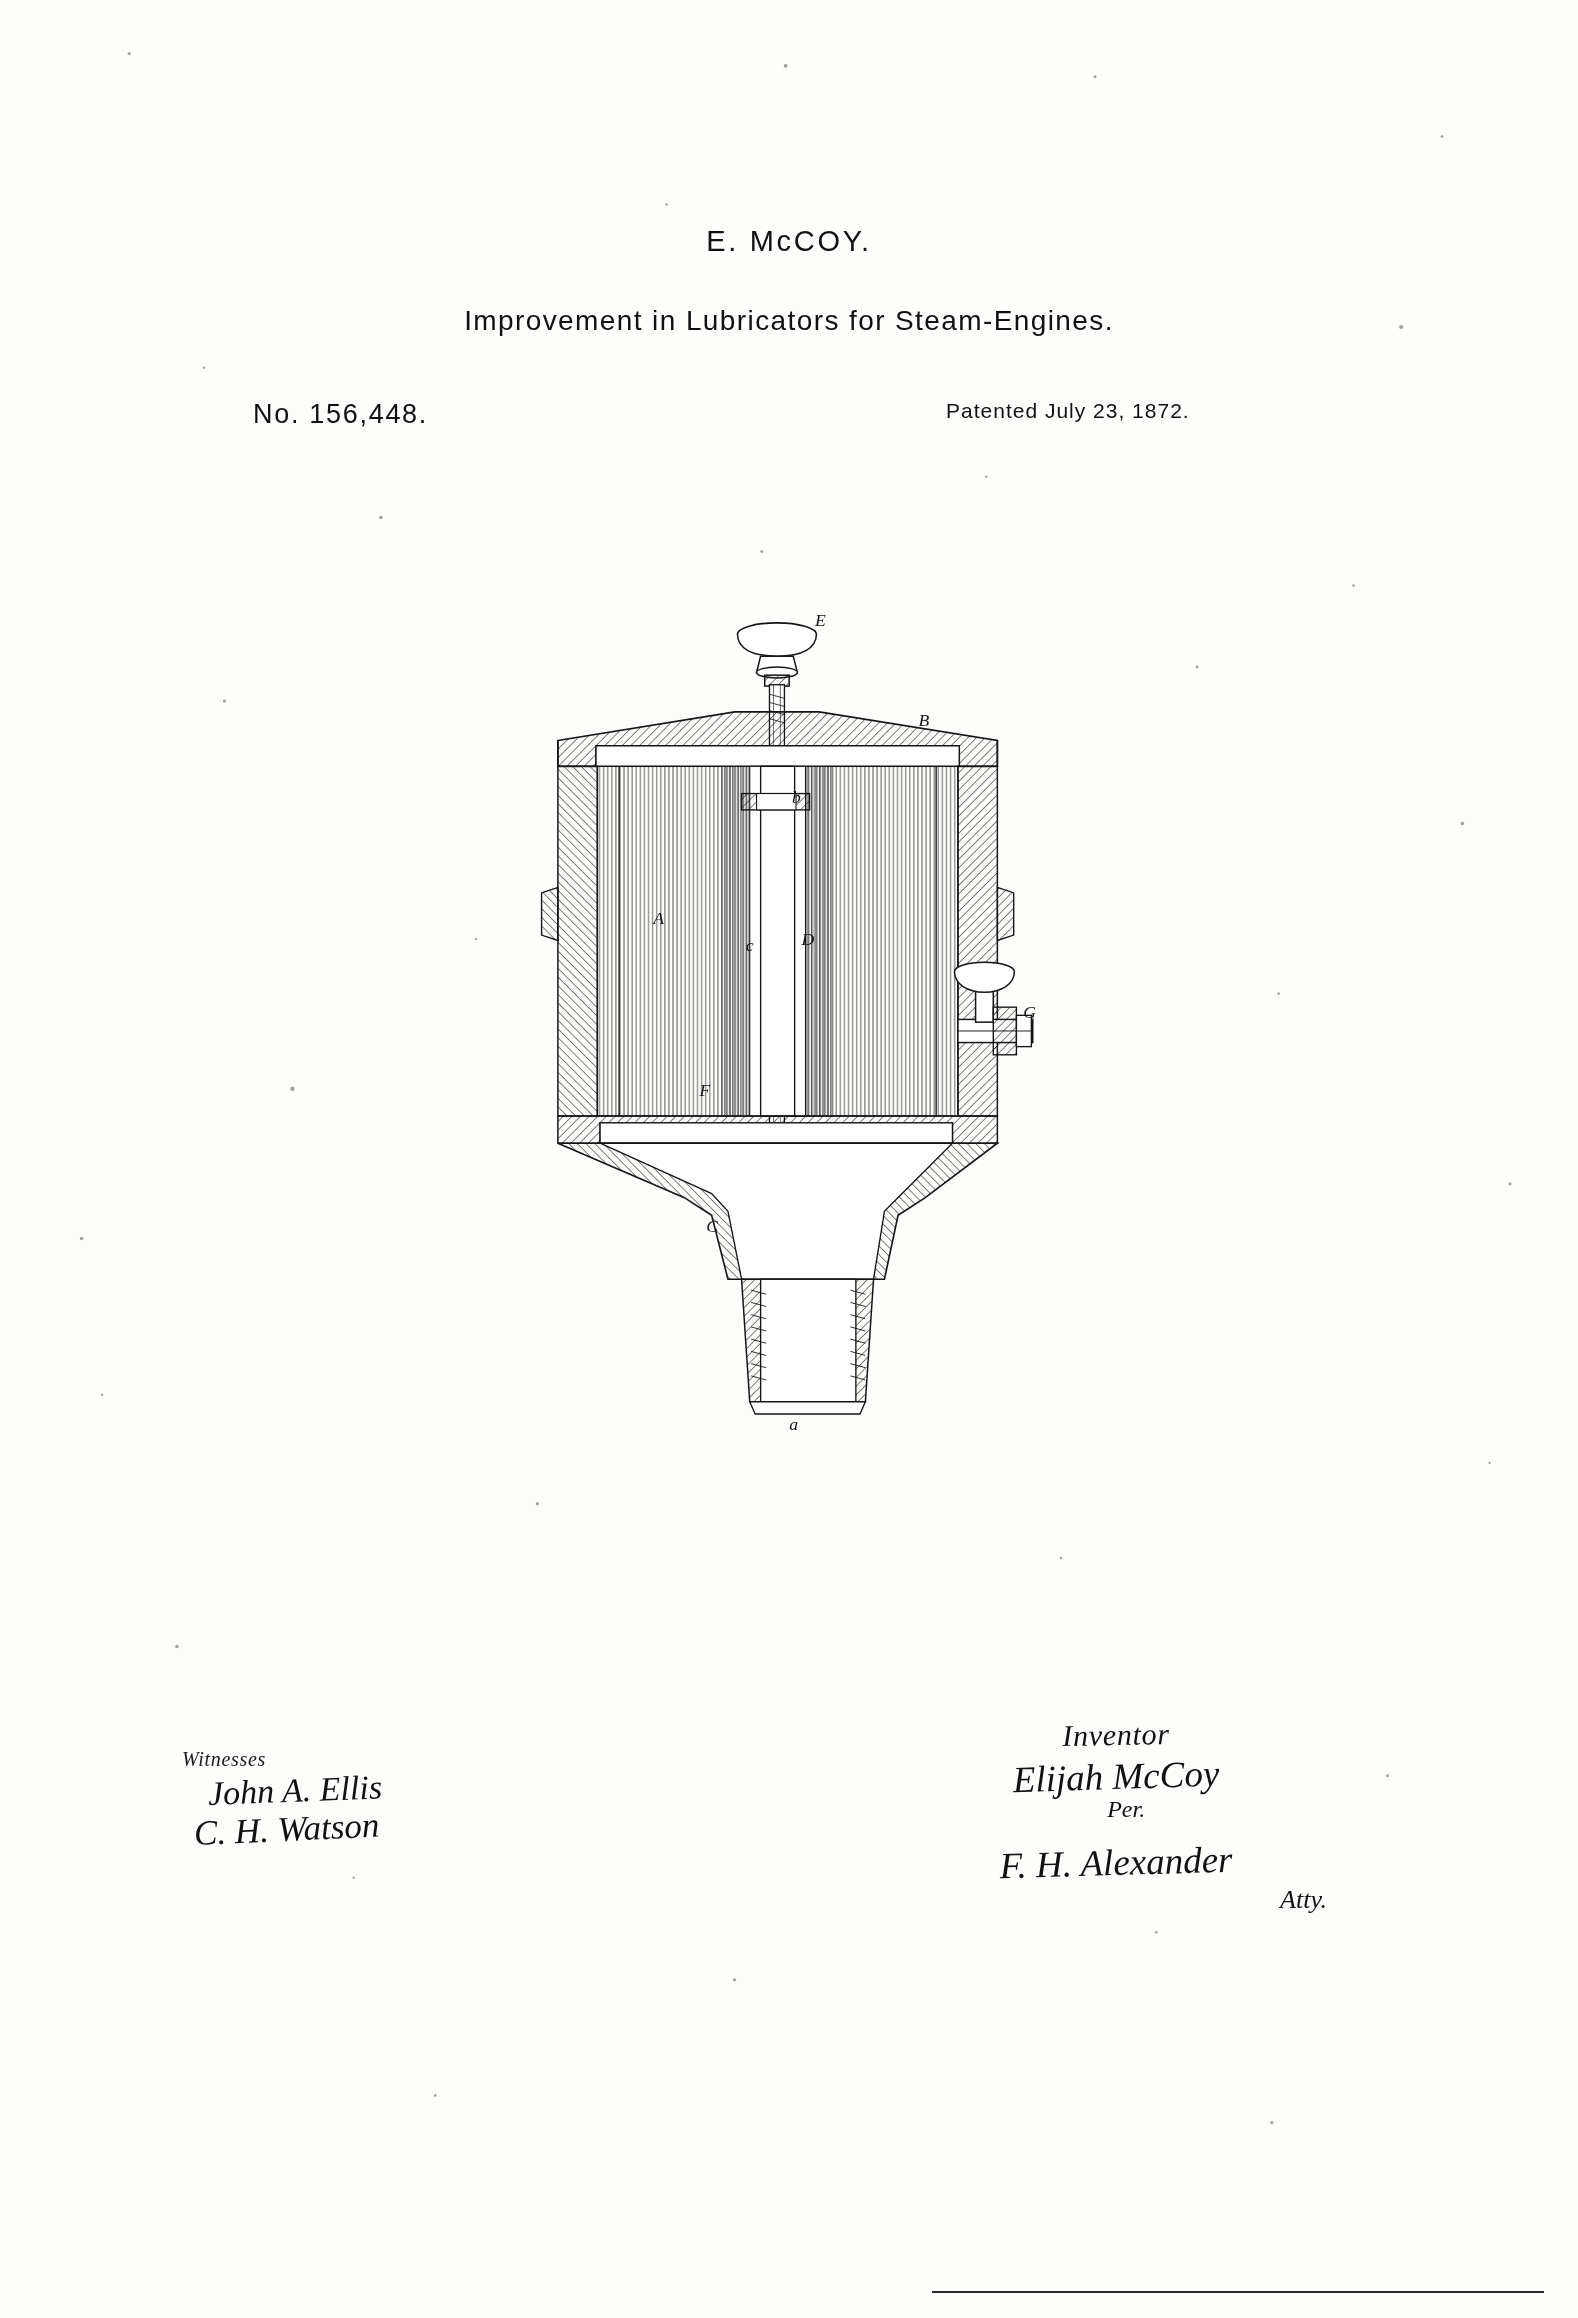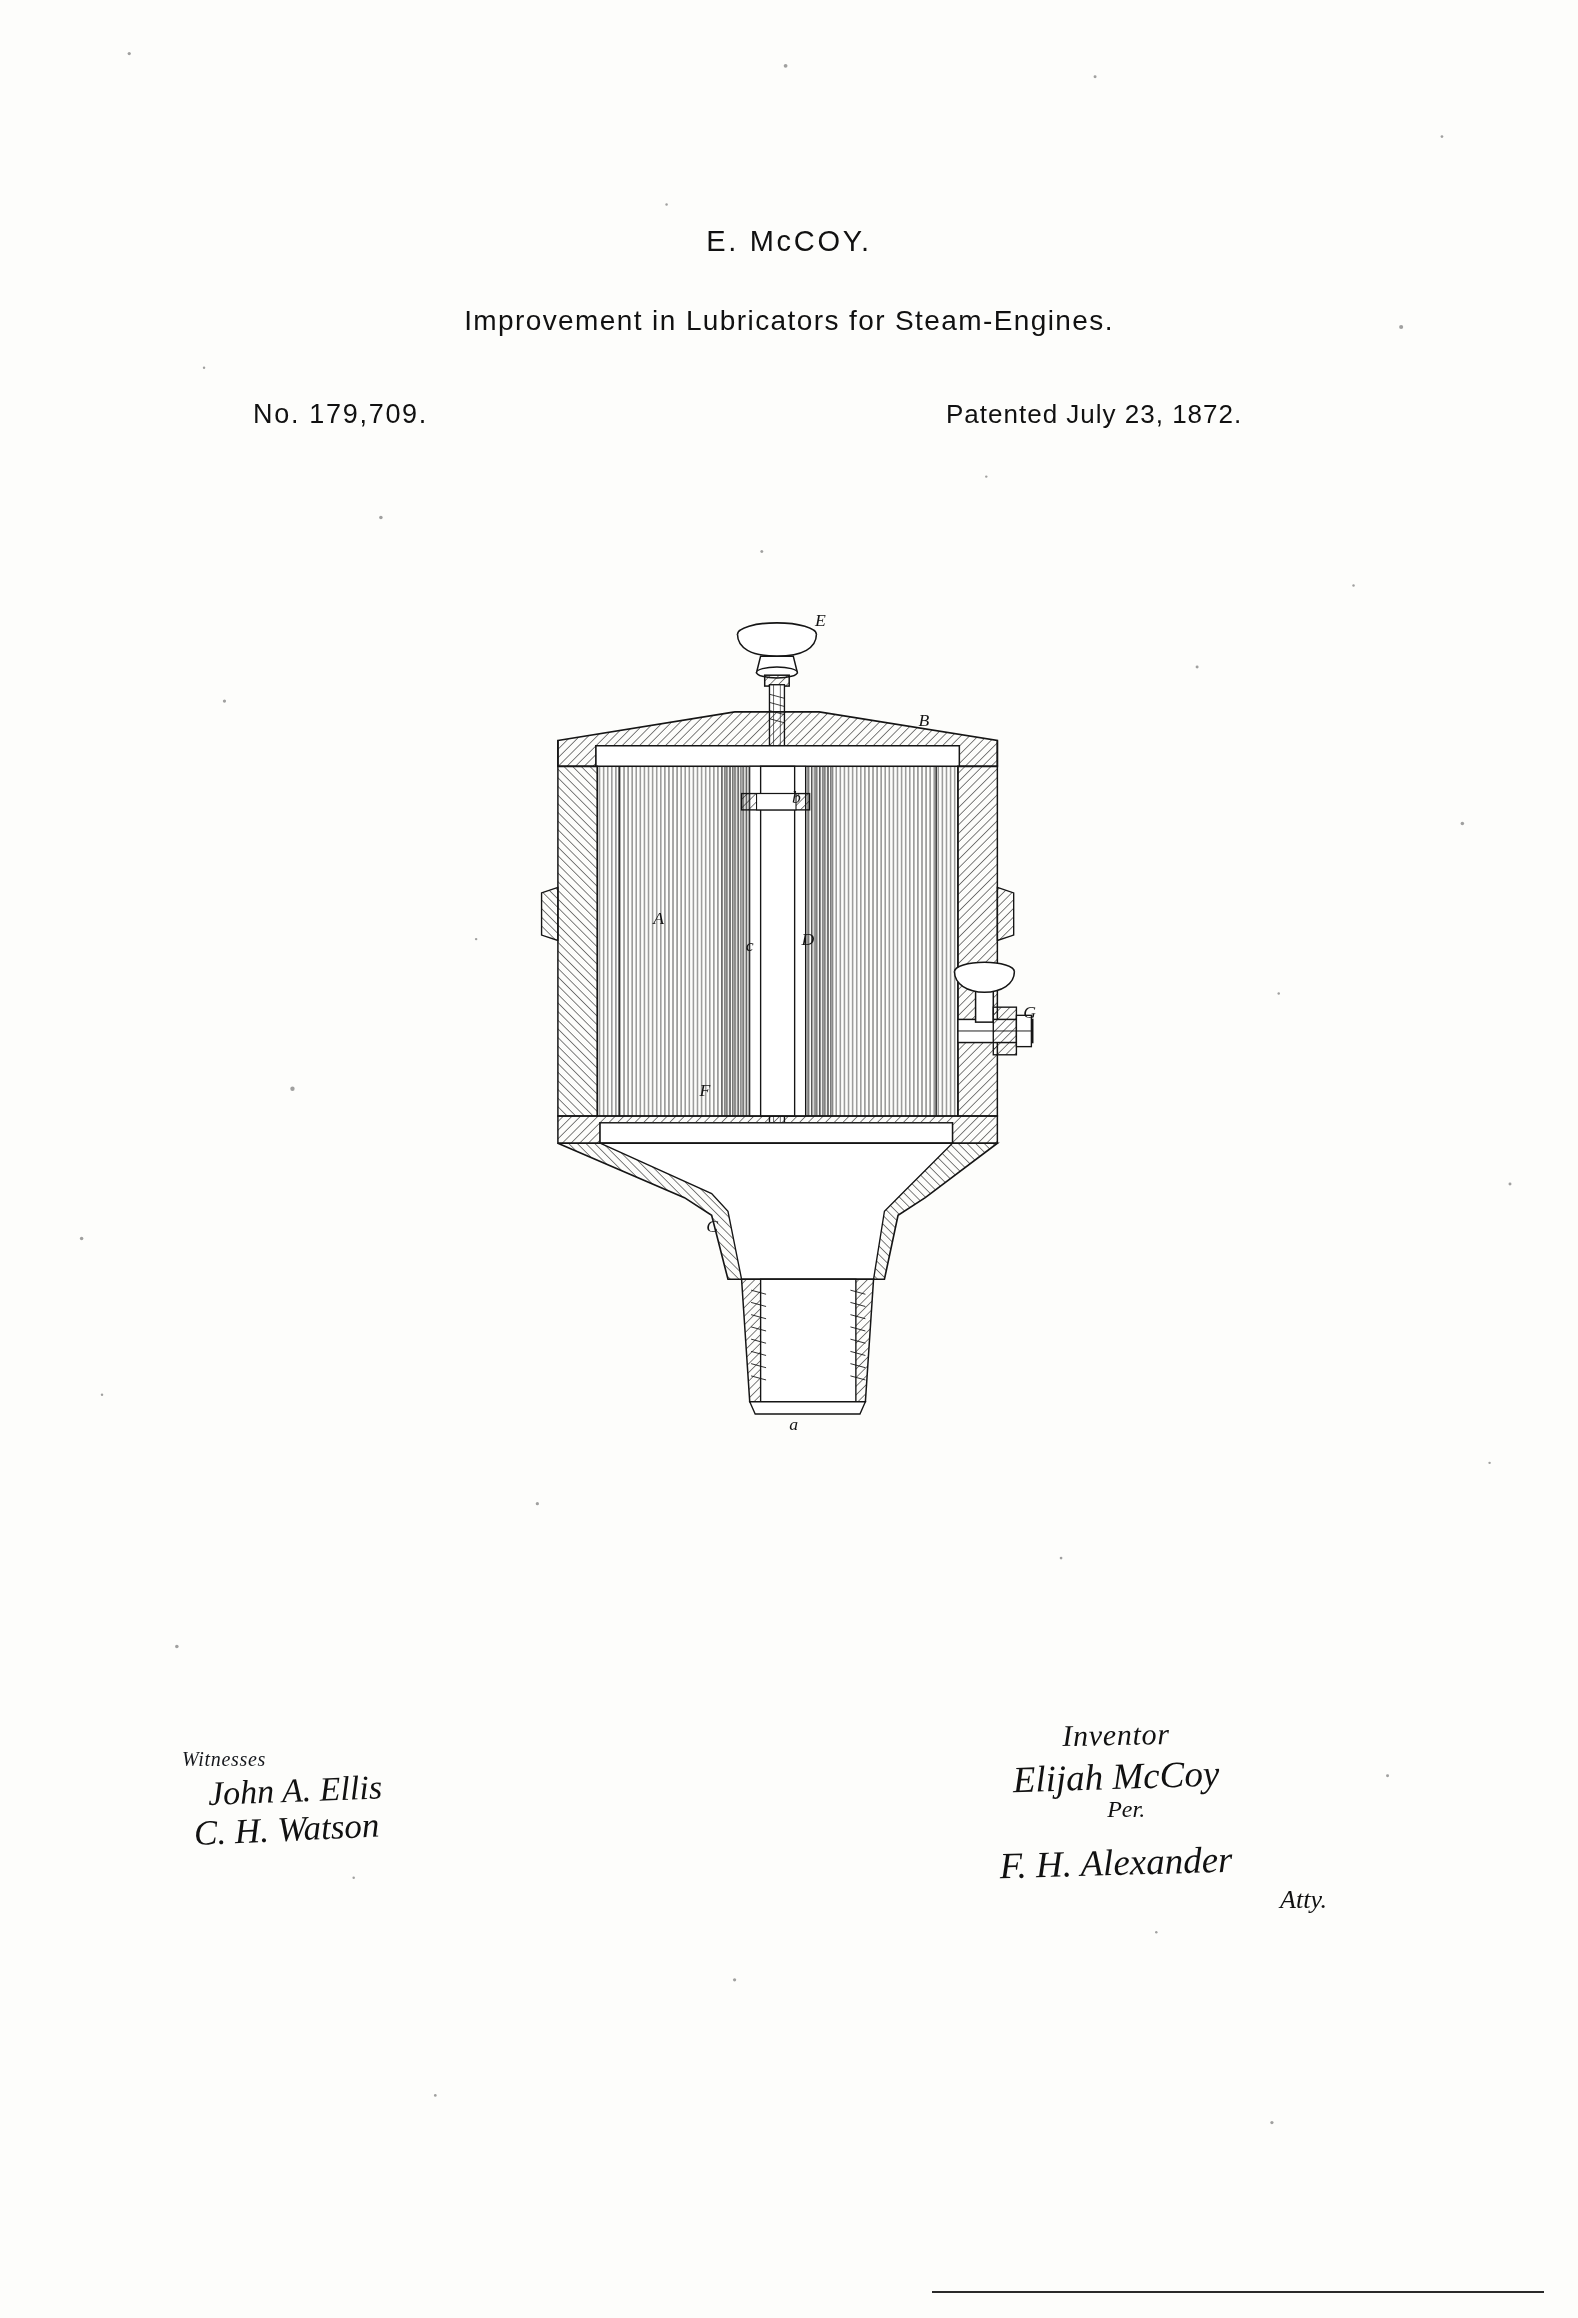--- a/index.html
+++ b/index.html
@@ -54,21 +54,21 @@
     left: 253px;
     top: 399px;
     font-size: 27px;
     letter-spacing: 1.7px;
     color: #111;
   }
   #patent-date {
     position: absolute;
     left: 946px;
     top: 399px;
-    font-size: 26px;
+    font-size: 21px;
     letter-spacing: 1px;
     color: #111;
   }
 
   
   #figure {
     position: absolute;
     left: 517px;
     top: 599px;
     width: 558px;
@@ -199,21 +199,21 @@
         <circle cx="2190" cy="2150" r="1.8"></circle>
       <circle cx="520" cy="2760" r="1.8"></circle>
         <circle cx="1700" cy="2840" r="1.8"></circle>
     </g>
   </svg>
 
   <div class="hdr-title" id="title-sub">Improvement in Lubricators for Steam-Engines.</div>
 
   <div class="hdr-title" id="title-name">E. McCOY.</div>
 
-  <div id="patent-no">No. 179,709.</div>
+  <div id="patent-no">No. 156,448.</div>
 
   <div id="patent-date">Patented July 23, 1872.</div>
 
   <div id="figure">
     <svg width="558" height="966" viewBox="0 0 820 1420">
       <defs>
 
         <pattern id="hatchR" width="9" height="9" patternUnits="userSpaceOnUse" patternTransform="rotate(45)">
           <line x1="0" y1="0" x2="0" y2="9" stroke="#151515" stroke-width="1.6"></line>
         </pattern>

